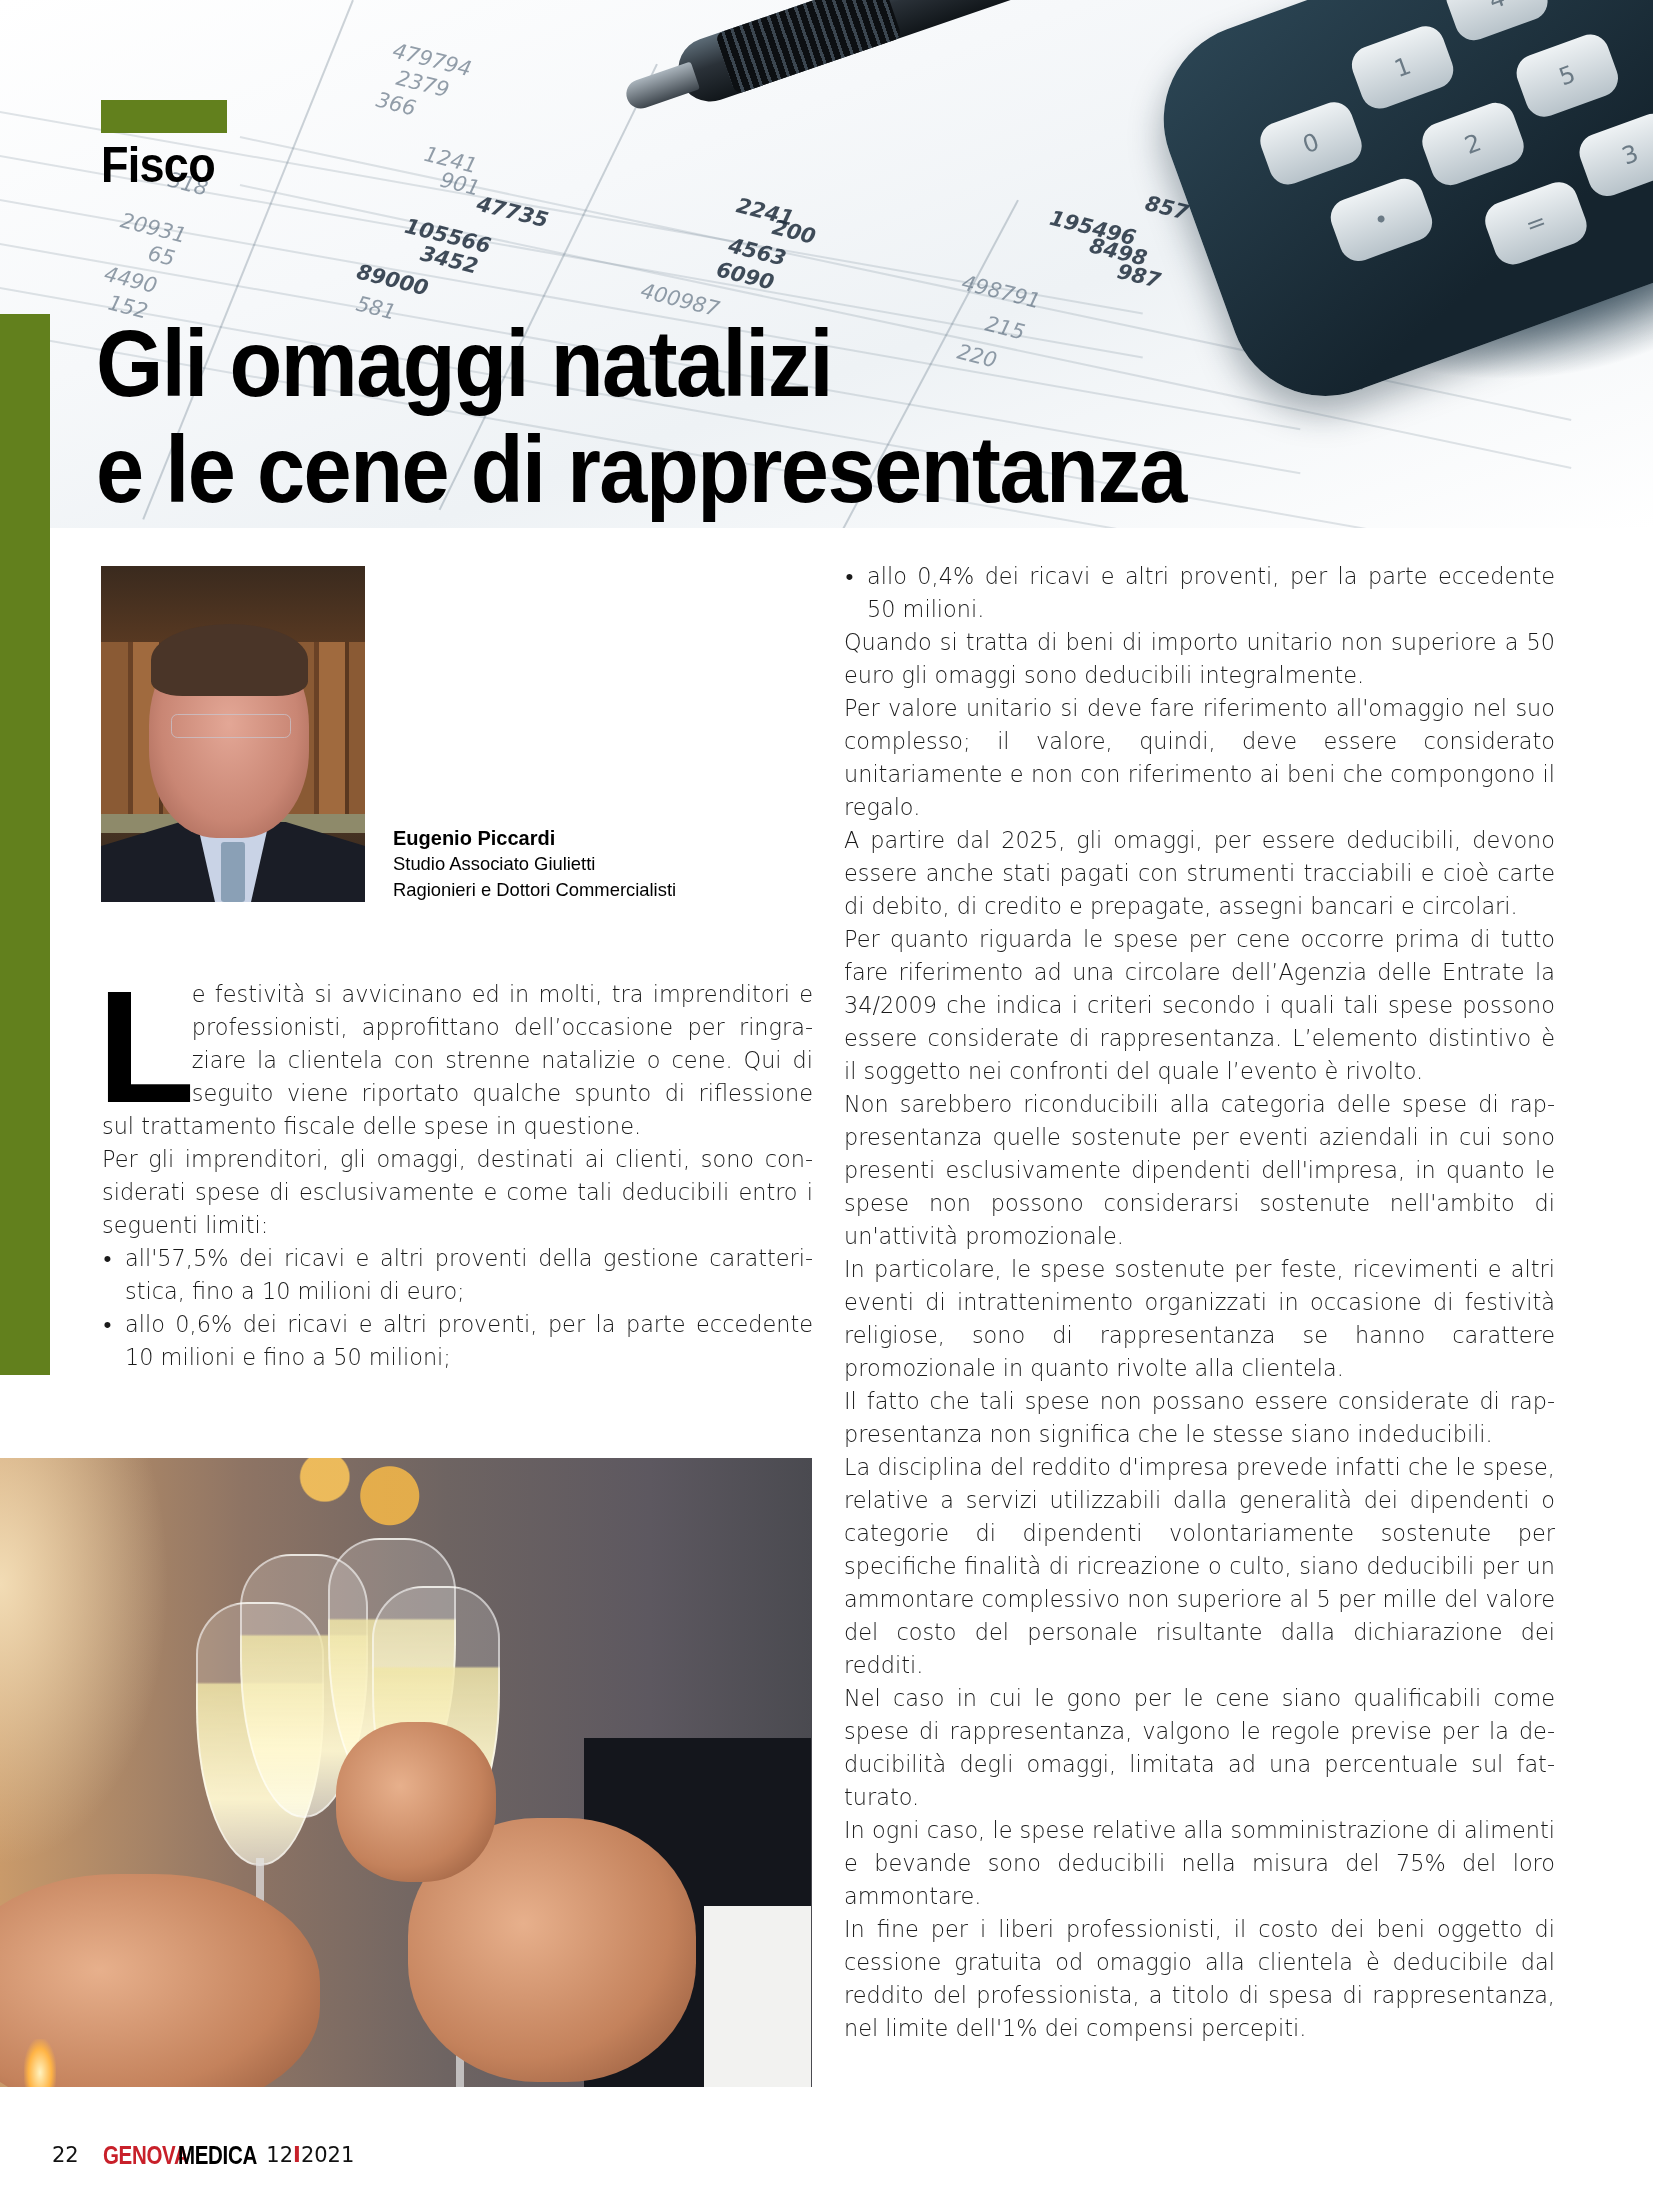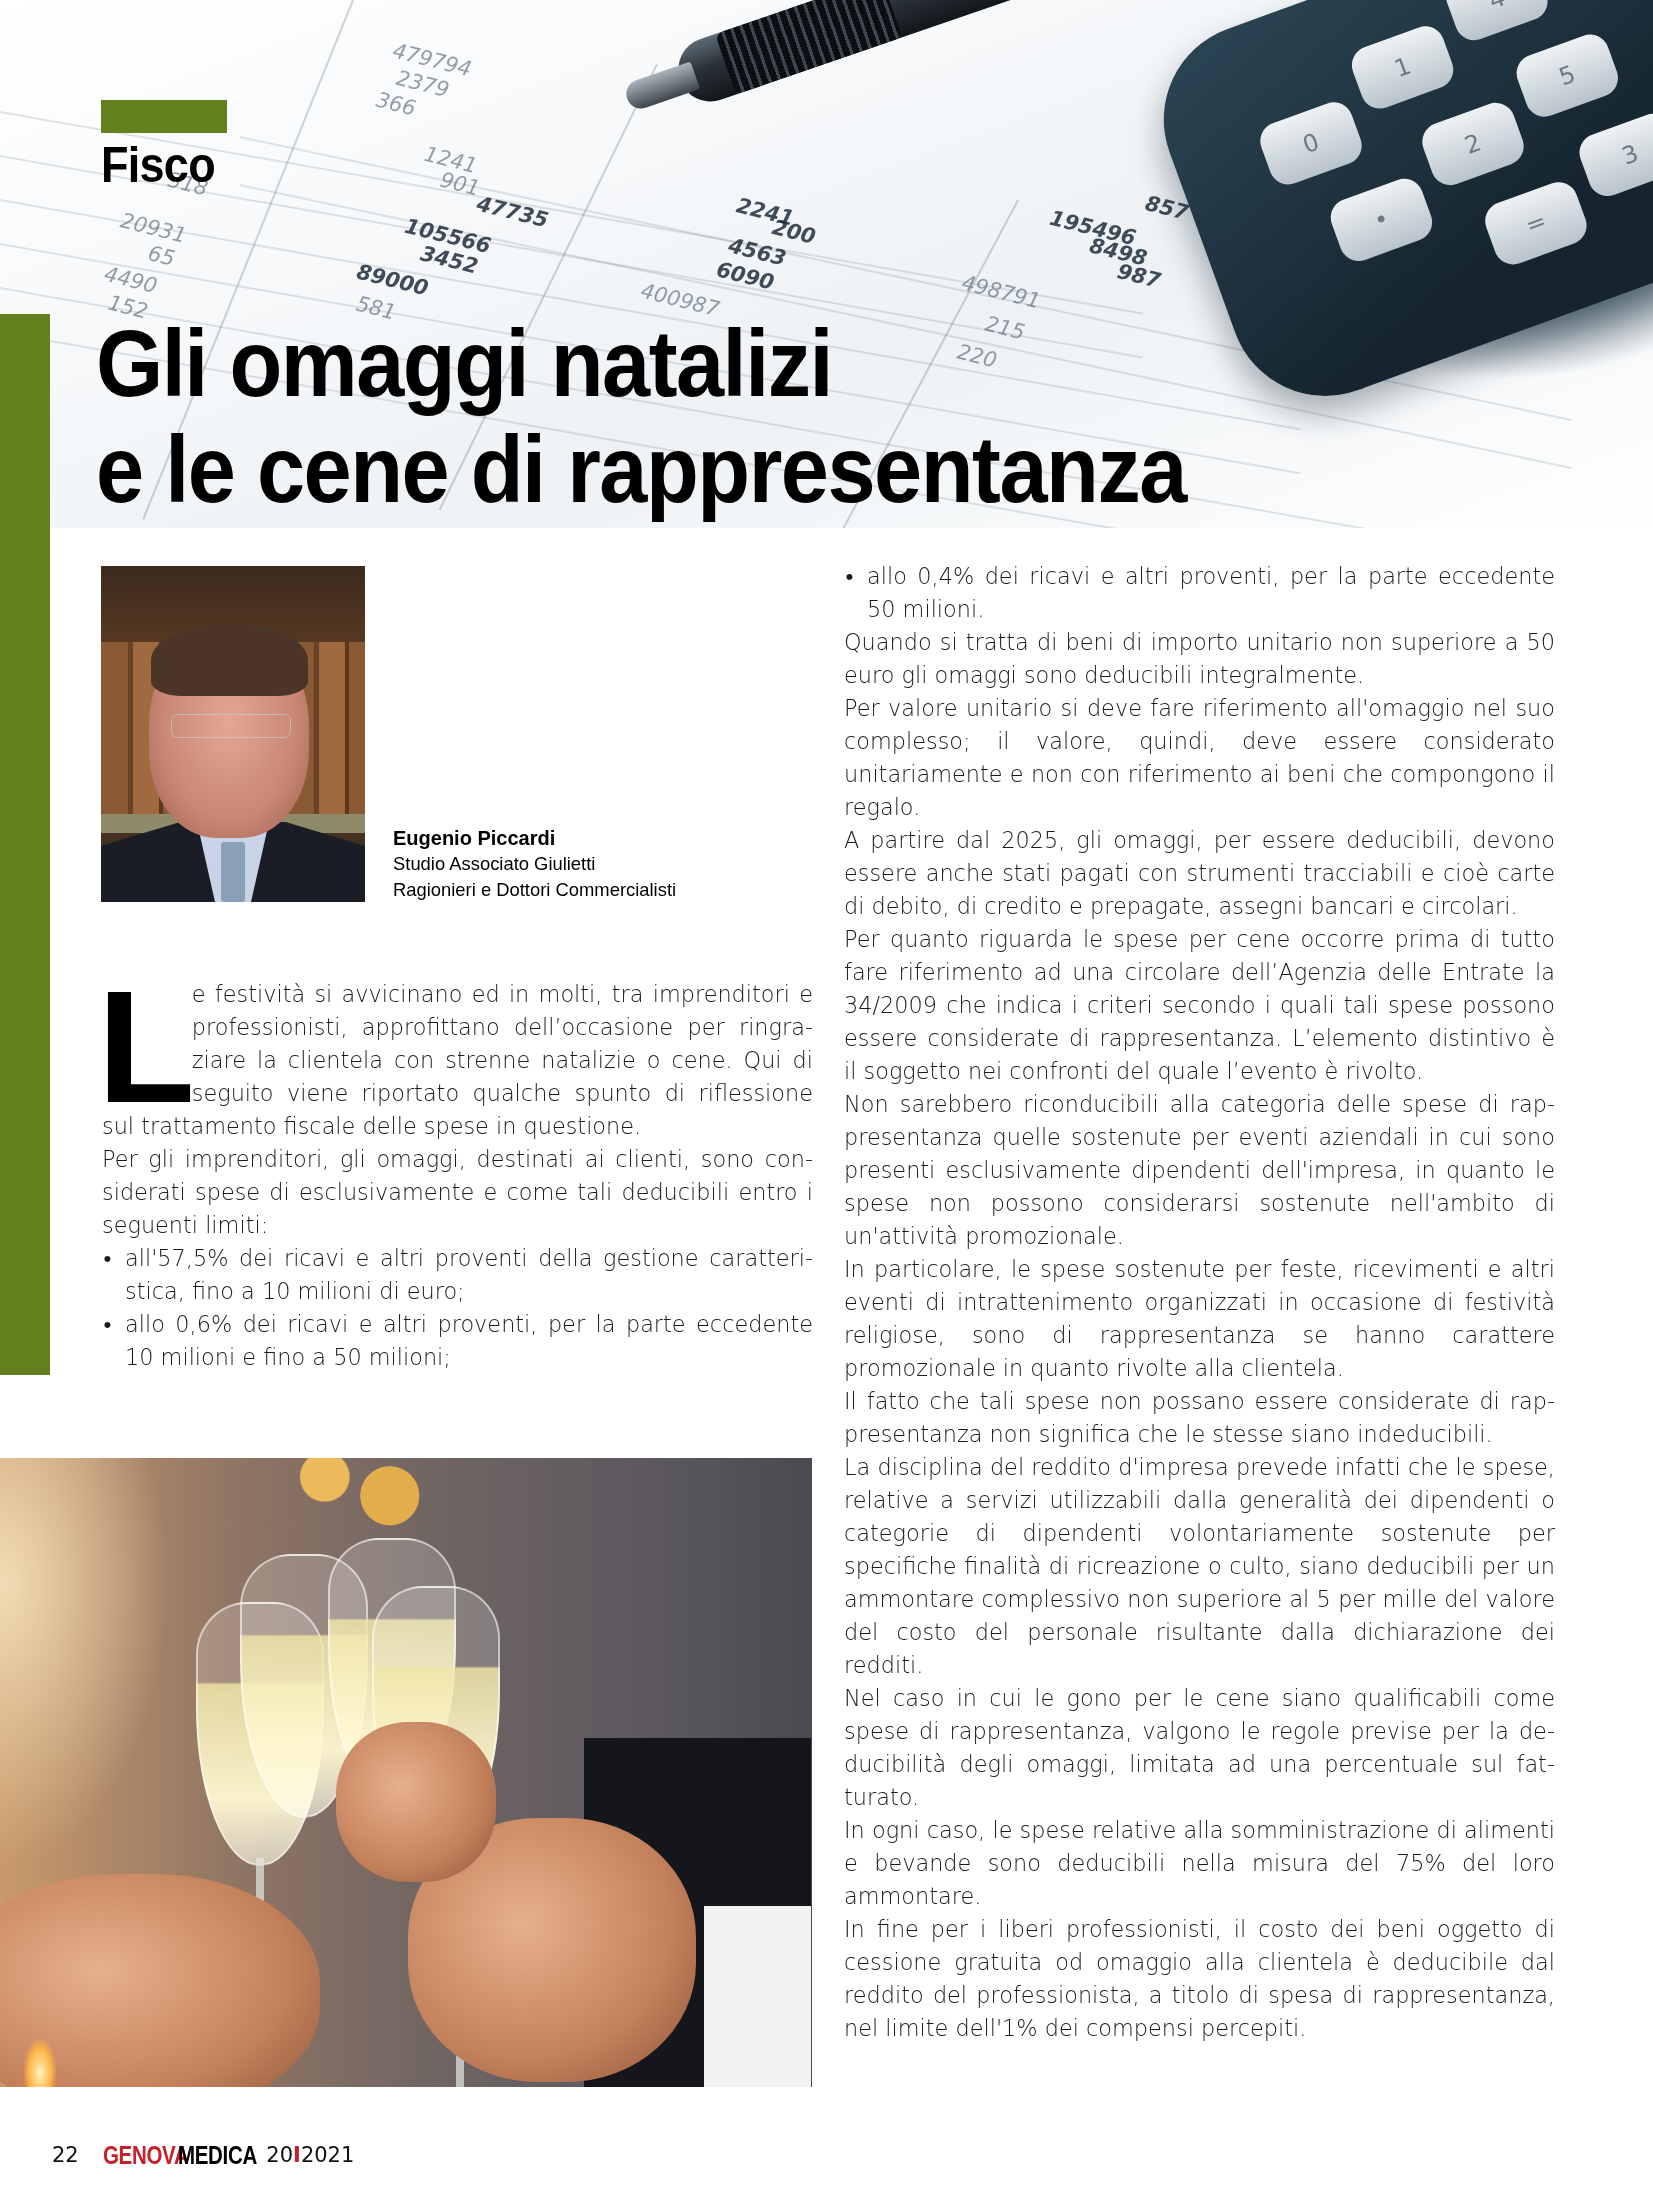--- a/index.html
+++ b/index.html
@@ -295,15 +295,15 @@
   <p>La disciplina del reddito d'impresa prevede infatti che le spe­se, relative a servizi utilizzabili dalla generalità dei dipenden­ti o categorie di dipendenti volontariamente sostenute per specifiche finalità di ricreazione o culto, siano deducibili per un ammontare complessivo non superiore al 5 per mille del valore del costo del personale risultante dalla dichiarazione dei redditi.</p>
   <p>Nel caso in cui le gono per le cene siano qualificabili come spese di rappresentanza, valgono le regole previse per la de­ducibilità degli omaggi, limitata ad una percentuale sul fat­turato.</p>
   <p>In ogni caso, le spese relative alla somministrazione di ali­menti e bevande sono deducibili nella misura del 75% del loro ammontare.</p>
   <p>In fine per i liberi professionisti, il costo dei beni oggetto di cessione gratuita od omaggio alla clientela è deducibile dal reddito del professionista, a titolo di spesa di rappresentan­za, nel limite dell'1% dei compensi percepiti.</p>
 </div>
 
 <div class="footer">
   <span class="page-num">22</span>
   <span class="brand-a">GENOVA</span>
   <span class="brand-b">MEDICA</span>
-  <span class="issue"><span>20</span><span class="sep">I</span><span>2021</span></span>
+  <span class="issue"><span>12</span><span class="sep">I</span><span>2021</span></span>
 </div>
 
 
 </body></html>

